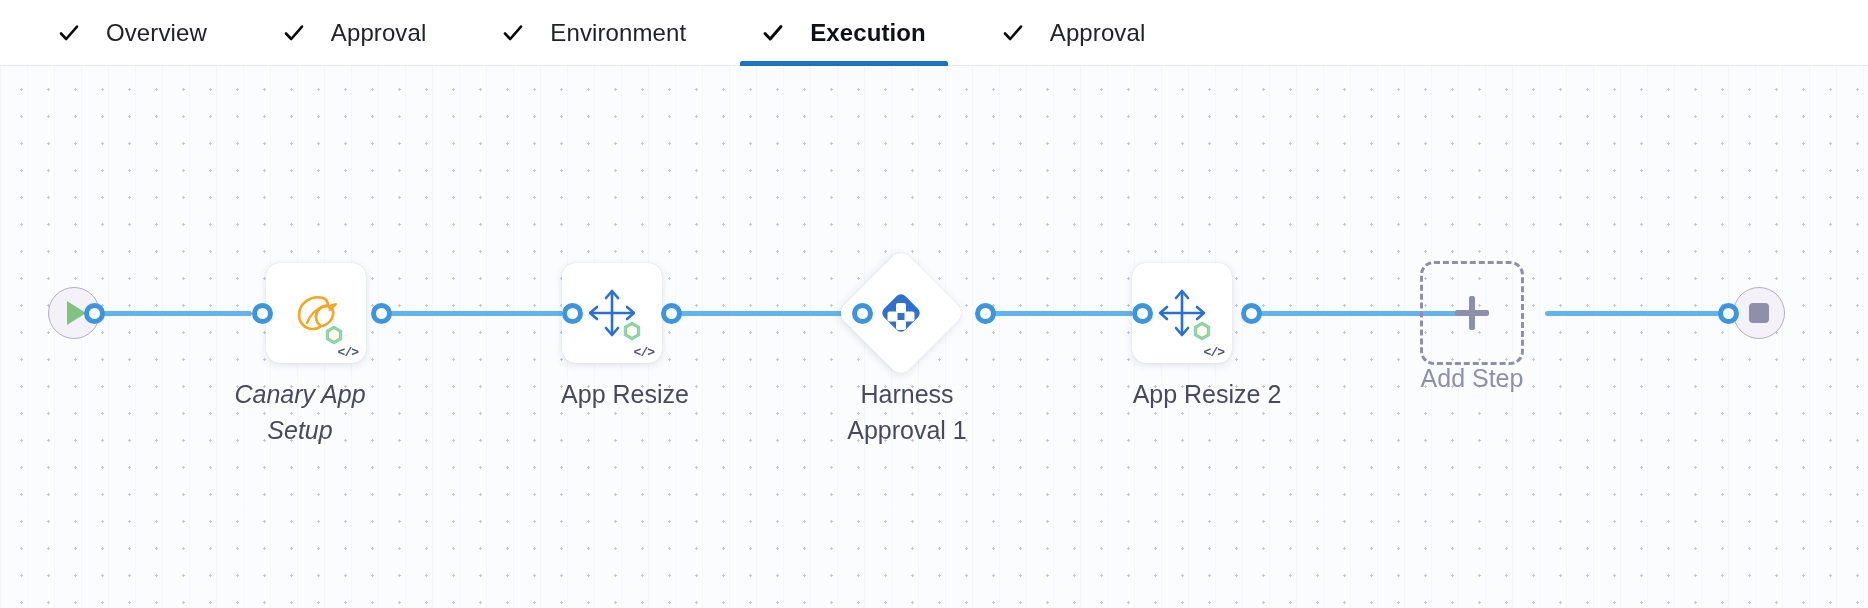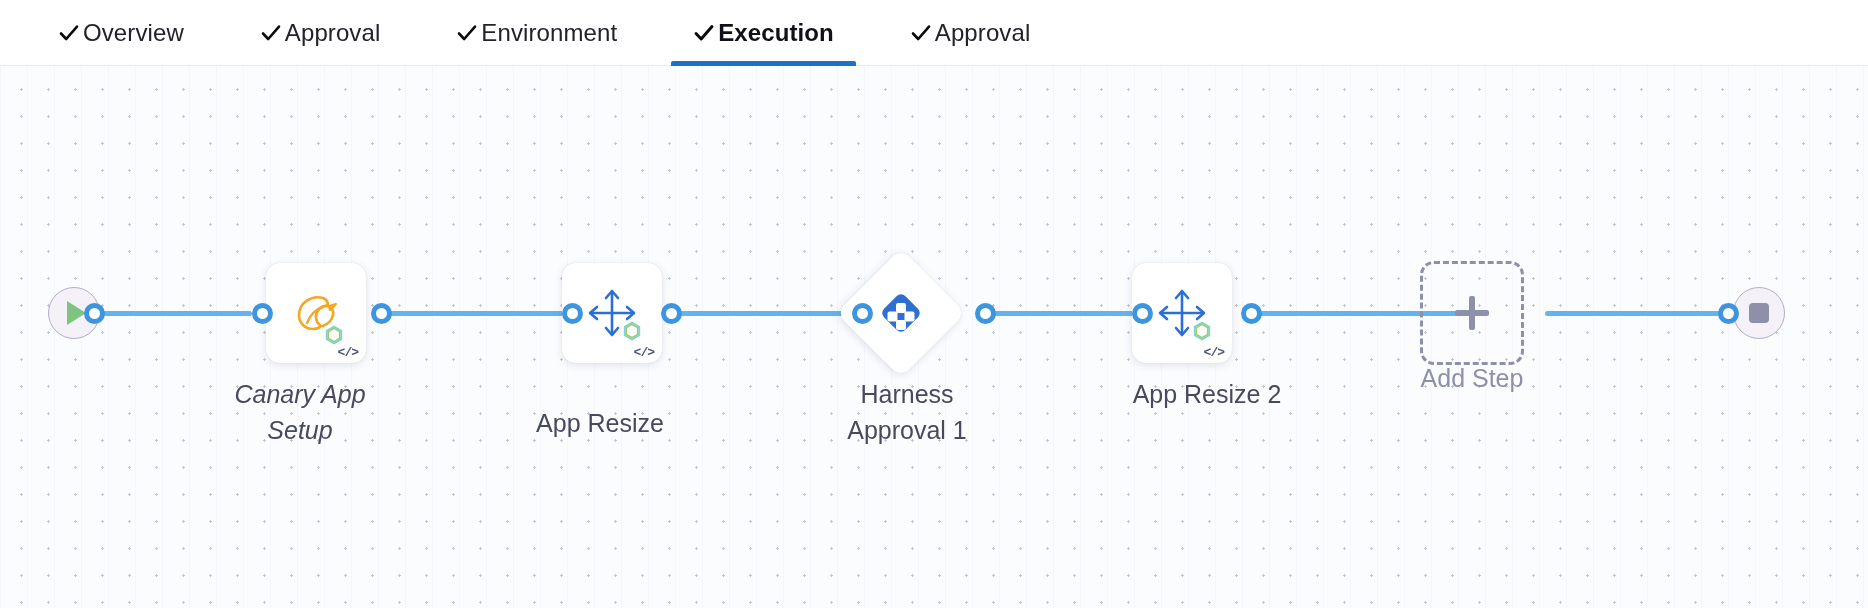--- a/index.html
+++ b/index.html
@@ -27,21 +27,21 @@
     background: #ffffff;
     display: flex;
     align-items: center;
     padding-left: 36px;
     border-bottom: 1px solid #e8e9ee;
     z-index: 5;
   }
   .tab {
     display: flex;
     align-items: center;
-    gap: 3px;
+    gap: 26px;
     height: 66px;
     padding: 0 22px;
     position: relative;
     cursor: pointer;
     margin-right: 32px;
   }
   .tab .check {
     width: 22px;
     height: 22px;
     display: inline-flex;
@@ -344,21 +344,21 @@
         </span>
         <span class="glyph" style="justify-content:flex-end; align-items:flex-end; padding:0 20px 22px 0;">
           <svg width="20" height="20" viewBox="0 0 20 20">
             <polygon points="10,1.6 17.2,5.8 17.2,14.2 10,18.4 2.8,14.2 2.8,5.8" fill="none" stroke="#7fd4d0" stroke-width="2"></polygon>
             <polygon points="10,3.4 15.6,6.7 15.6,13.3 10,16.6 4.4,13.3 4.4,6.7" fill="none" stroke="#9fc96a" stroke-width="1.4"></polygon>
           </svg>
         </span>
         <span class="code-badge">&lt;/&gt;</span>
       </div>
       <div class="port" style="left:661px;"></div>
-      <div class="caption" style="left:505px;margin-top:29px;">App Resize</div>
+      <div class="caption" style="left:530px;">App Resize</div>
 
       <div class="port" style="left:852px;"></div>
       <div class="diamond" style="left:855px;">
         <span class="dinner">
           <svg width="56" height="56" viewBox="0 0 56 56">
             <g transform="rotate(45 28 28)">
               <path d="M13 19 A6 6 0 0 1 19 13 L37 13 A6 6 0 0 1 43 19 L43 37
                        A6 6 0 0 1 37 43 L19 43 A6 6 0 0 1 13 37 Z" fill="#2f6fd0"></path>
               <rect x="19.5" y="19.5" width="10" height="10" rx="2" fill="#ffffff" transform="rotate(45 24.5 24.5)"></rect>
               <rect x="31.5" y="19.5" width="10" height="10" rx="2" fill="#ffffff" transform="rotate(45 36.5 24.5)"></rect>

